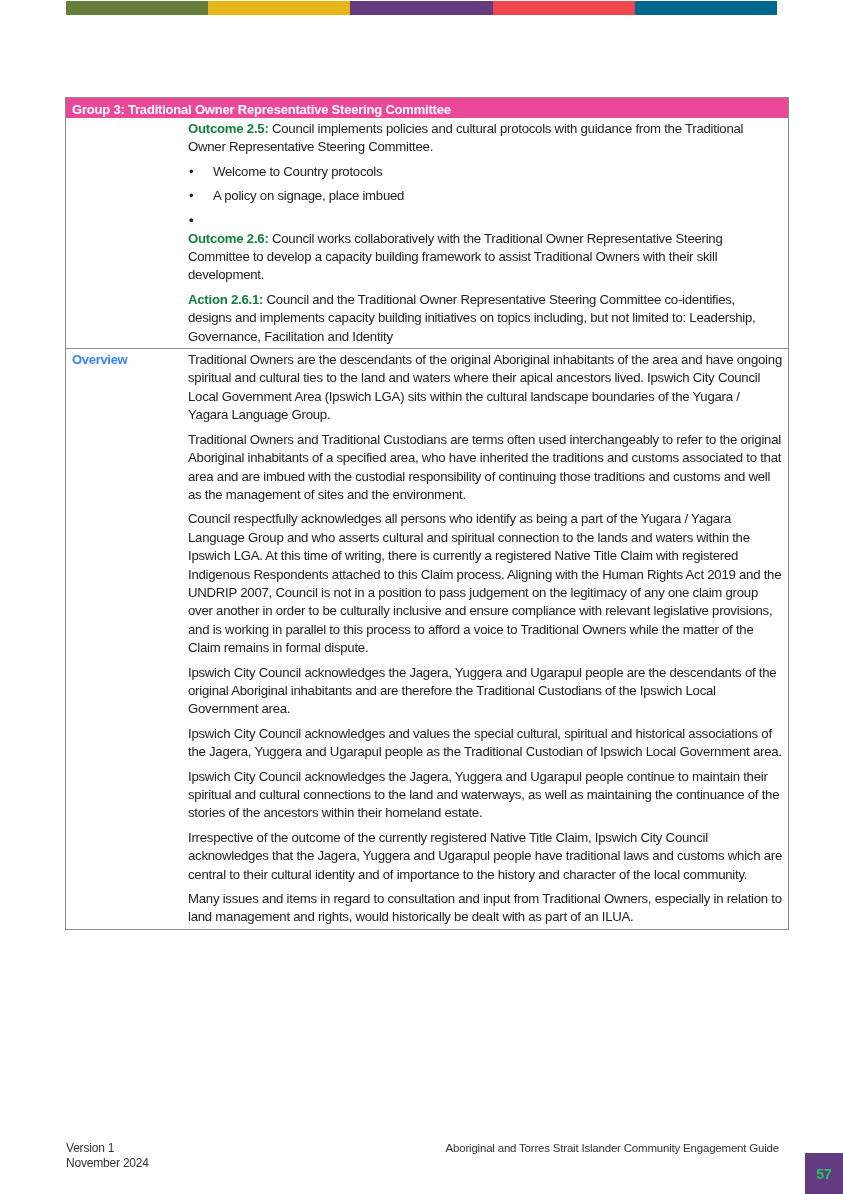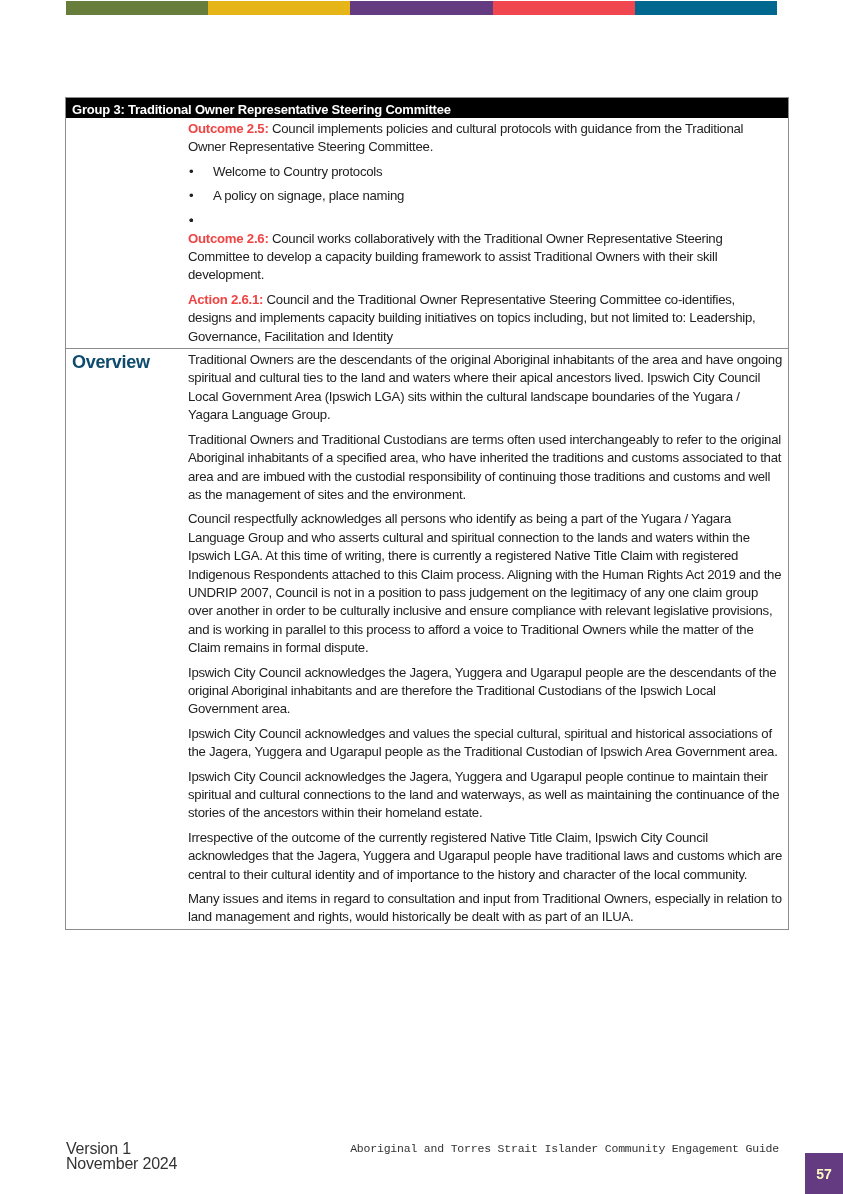--- a/index.html
+++ b/index.html
@@ -8,40 +8,40 @@
     font-family: "Liberation Sans", sans-serif; color: #222222;
   }
   .stripe { position: absolute; top: 1px; left: 66px; width: 711px; height: 14px; display: flex; }
   .stripe span { flex: 1; height: 100%; display: block; }
 
   .doc-table {
     position: absolute; left: 65px; top: 97px; width: 724px;
     border: 1px solid #8c8c8c; box-sizing: border-box;
   }
   .table-head {
-    background: #000000; color: #ffffff; font-weight: bold; font-size: 13px;
+    background: #ec4899; color: #ffffff; font-weight: bold; font-size: 13px;
     letter-spacing: -0.2px; padding: 2px 6px; height: 20px; line-height: 20px; box-sizing: border-box;
   }
   .row { display: flex; border-top: 1px solid #8c8c8c; }
   .row.first { border-top: none; }
-  .cell-left { width: 120px; padding: 3px 6px; box-sizing: border-box; font-weight: bold; font-size: 18px; color: #0c4a6e; letter-spacing: -0.3px; }
+  .cell-left { width: 120px; padding: 3px 6px; box-sizing: border-box; font-weight: bold; font-size: 13px; color: #3b82f6; letter-spacing: -0.3px; }
   .cell-right { flex: 1; padding: 2px 6px 2px 2px; box-sizing: border-box; font-size: 13.2px; line-height: 18.4px; letter-spacing: -0.25px; }
   .cell-right p { margin: 0 0 6px 0; }
   .cell-right p.last { margin-bottom: 0; }
-  .cell-right b { color: #ef4444; }
+  .cell-right b { color: #15803d; }
   ul.bullets { list-style: none; margin: 0 0 6px 0; padding: 0; }
   ul.bullets li { position: relative; padding-left: 25px; margin-bottom: 6px; }
   ul.bullets li .dot { position: absolute; left: 1px; top: 0; }
   .spacer { height: 18px; }
 
-  .footer-left { position: absolute; left: 66px; top: 1141px; font-size: 16px; line-height: 15px; color: #333333; letter-spacing: -0.2px; }
-  .footer-right { position: absolute; right: 64px; top: 1141px; font-size: 11.5px; line-height: 15px; color: #333333; letter-spacing: -0.2px; font-family: Liberation Mono, monospace; }
+  .footer-left { position: absolute; left: 66px; top: 1141px; font-size: 12px; line-height: 15px; color: #333333; letter-spacing: -0.2px; }
+  .footer-right { position: absolute; right: 64px; top: 1141px; font-size: 11.5px; line-height: 15px; color: #333333; letter-spacing: -0.2px; }
   .page-num {
     position: absolute; left: 805px; top: 1153px; width: 38px; height: 41px;
-    color: #fef9c3; font-weight: bold; font-size: 14px;
+    color: #22c55e; font-weight: bold; font-size: 14px;
     display: flex; align-items: center; justify-content: center;
   }
 </style>
 </head>
 <body>
 
 <div class="stripe">
   <span style="background: rgb(102, 125, 60);"></span>
   <span style="background: rgb(230, 181, 24);"></span>
   <span style="background: rgb(100, 58, 128);"></span>
@@ -51,38 +51,38 @@
 
 <div class="doc-table">
   <div class="table-head">Group 3: Traditional Owner Representative Steering Committee</div>
 
   <div class="row first">
     <div class="cell-left"></div>
     <div class="cell-right">
       <p><b>Outcome 2.5:</b><span> Council implements policies and cultural protocols with guidance from the Traditional Owner Representative Steering Committee.</span></p>
       <ul class="bullets">
         <li><span class="dot">•</span><span>Welcome to Country protocols</span></li>
-        <li><span class="dot">•</span><span>A policy on signage, place naming</span></li>
+        <li><span class="dot">•</span><span>A policy on signage, place imbued</span></li>
         <li><span class="dot">•</span></li>
         <li><span class="dot">•</span></li>
       </ul>
       <div class="spacer"></div>
       <p><b>Outcome 2.6:</b><span> Council works collaboratively with the Traditional Owner Representative Steering Committee to develop a capacity building framework to assist Traditional Owners with their skill development.</span></p>
       <p class="last"><b>Action 2.6.1:</b><span> Council and the Traditional Owner Representative Steering Committee co-identifies, designs and implements capacity building initiatives on topics including, but not limited to: Leadership, Governance, Facilitation and Identity</span></p>
     </div>
   </div>
 
   <div class="row">
     <div class="cell-left">Overview</div>
     <div class="cell-right">
       <p>Traditional Owners are the descendants of the original Aboriginal inhabitants of the area and have ongoing spiritual and cultural ties to the land and waters where their apical ancestors lived. Ipswich City Council Local Government Area (Ipswich LGA) sits within the cultural landscape boundaries of the Yugara / Yagara Language Group.</p>
       <p>Traditional Owners and Traditional Custodians are terms often used interchangeably to refer to the original Aboriginal inhabitants of a specified area, who have inherited the traditions and customs associated to that area and are imbued with the custodial responsibility of continuing those traditions and customs and well as the management of sites and the environment.</p>
       <p>Council respectfully acknowledges all persons who identify as being a part of the Yugara / Yagara Language Group and who asserts cultural and spiritual connection to the lands and waters within the Ipswich LGA. At this time of writing, there is currently a registered Native Title Claim with registered Indigenous Respondents attached to this Claim process. Aligning with the Human Rights Act 2019 and the UNDRIP 2007, Council is not in a position to pass judgement on the legitimacy of any one claim group over another in order to be culturally inclusive and ensure compliance with relevant legislative provisions, and is working in parallel to this process to afford a voice to Traditional Owners while the matter of the Claim remains in formal dispute.</p>
       <p>Ipswich City Council acknowledges the Jagera, Yuggera and Ugarapul people are the descendants of the original Aboriginal inhabitants and are therefore the Traditional Custodians of the Ipswich Local Government area.</p>
-      <p>Ipswich City Council acknowledges and values the special cultural, spiritual and historical associations of the Jagera, Yuggera and Ugarapul people as the Traditional Custodian of Ipswich Area Government area.</p>
+      <p>Ipswich City Council acknowledges and values the special cultural, spiritual and historical associations of the Jagera, Yuggera and Ugarapul people as the Traditional Custodian of Ipswich Local Government area.</p>
       <p>Ipswich City Council acknowledges the Jagera, Yuggera and Ugarapul people continue to maintain their spiritual and cultural connections to the land and waterways, as well as maintaining the continuance of the stories of the ancestors within their homeland estate.</p>
       <p>Irrespective of the outcome of the currently registered Native Title Claim, Ipswich City Council acknowledges that the Jagera, Yuggera and Ugarapul people have traditional laws and customs which are central to their cultural identity and of importance to the history and character of the local community.</p>
       <p class="last">Many issues and items in regard to consultation and input from Traditional Owners, especially in relation to land management and rights, would historically be dealt with as part of an ILUA.</p>
     </div>
   </div>
 </div>
 
 <div class="footer-left">
   <div>Version 1</div>
   <div>November 2024</div>

